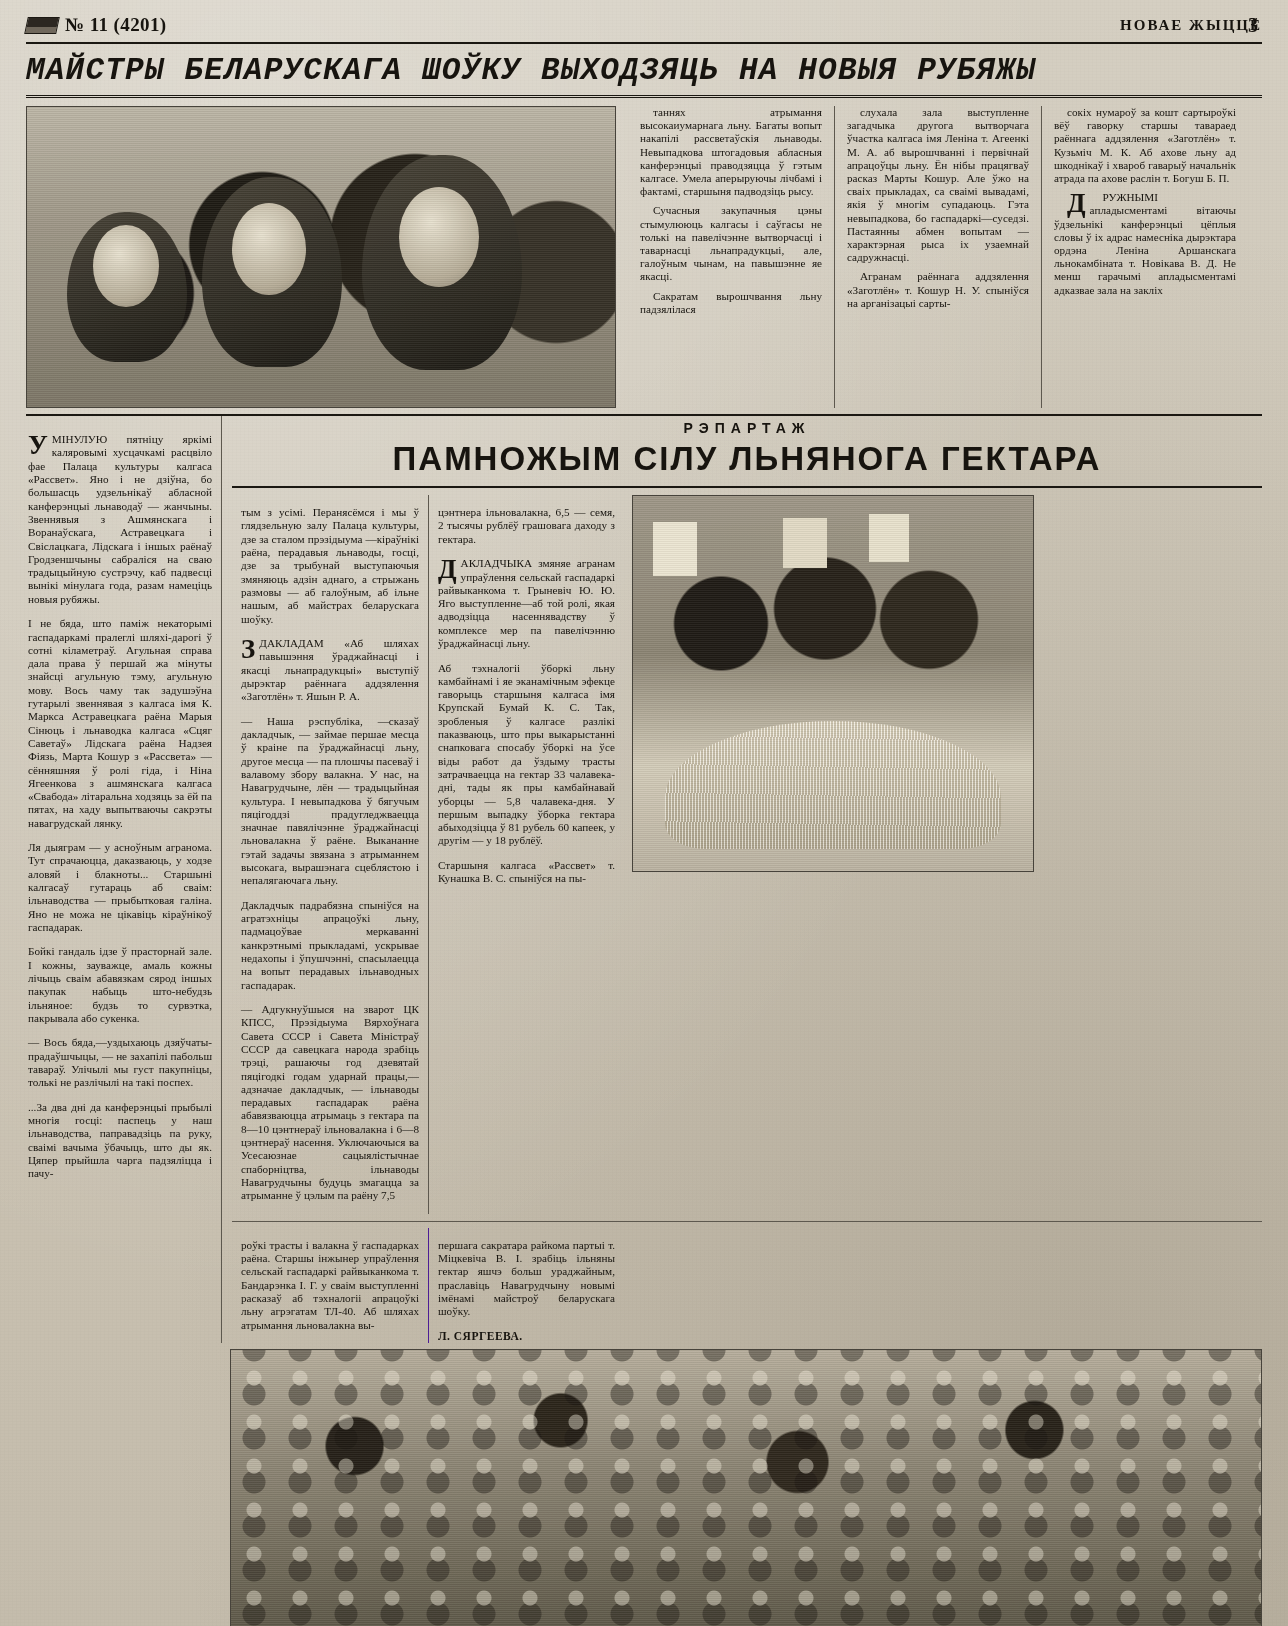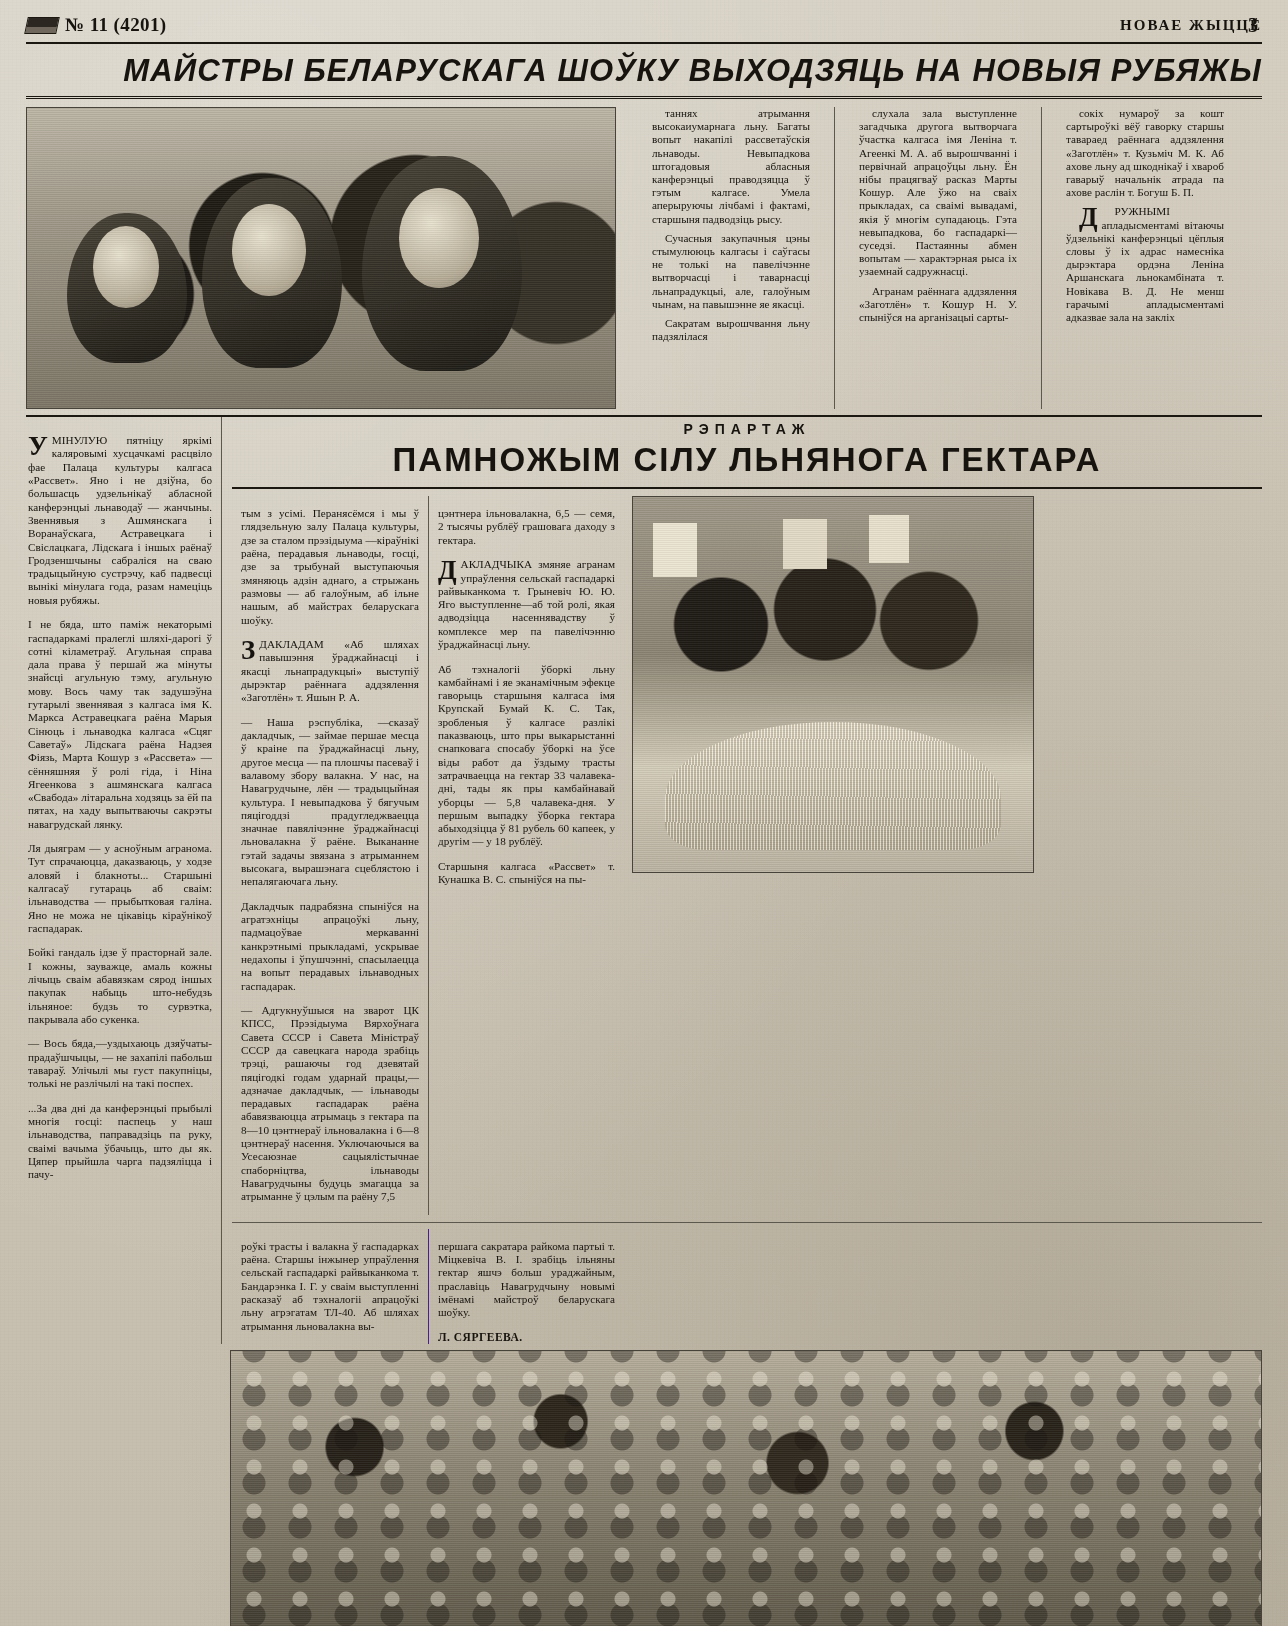--- a/index.html
+++ b/index.html
@@ -45,22 +45,22 @@
     border:1px solid #1b1812;
   }
   .mh-center{
     position:absolute;left:0;right:0;text-align:right;
     font-size:15px;letter-spacing:2px;font-weight:bold;
   }
   .mh-right{margin-left:auto;font-size:20px;font-weight:bold;padding-right:4px;}
 
   
   .head1{
-    text-align:right;
-    font-family:Liberation Sans, sans-serif;
+    text-align:left;
+    font-family:Liberation Mono, monospace;
     font-weight:bold;font-style:italic;
     font-size:31px;letter-spacing:1.2px;
     padding:9px 0 7px;
     border-bottom:3px double #1b1812;
     white-space:nowrap;
   }
 
   
   .top{display:flex;gap:0;margin-top:8px;}
   .photo{
@@ -89,21 +89,21 @@
 
   .topcols{display:flex;flex:1;padding-left:12px;}
   .col{
     font-size:11.2px;line-height:13.2px;
     text-align:justify;
     hyphens:auto;
     -webkit-hyphens:auto;
   }
   .topcols .col{width:190px;padding:0 8px;border-left:1px solid #5d584e;}
   .topcols .col:first-child{border-left:none;}
-  .col p{margin:0 16px 6px;text-indent:13px;}
+  .col p{margin:0 4px 6px;text-indent:13px;}
   .dropcap::first-letter{
     float:left;font-size:27px;line-height:22px;font-weight:bold;
     padding:1px 4px 0 0;font-family:"Liberation Serif",serif;
   }
 
   
   .rule{border-top:2px solid #1b1812;margin-top:6px;}
   .reportage{
     display:flex;align-items:stretch;
   }

